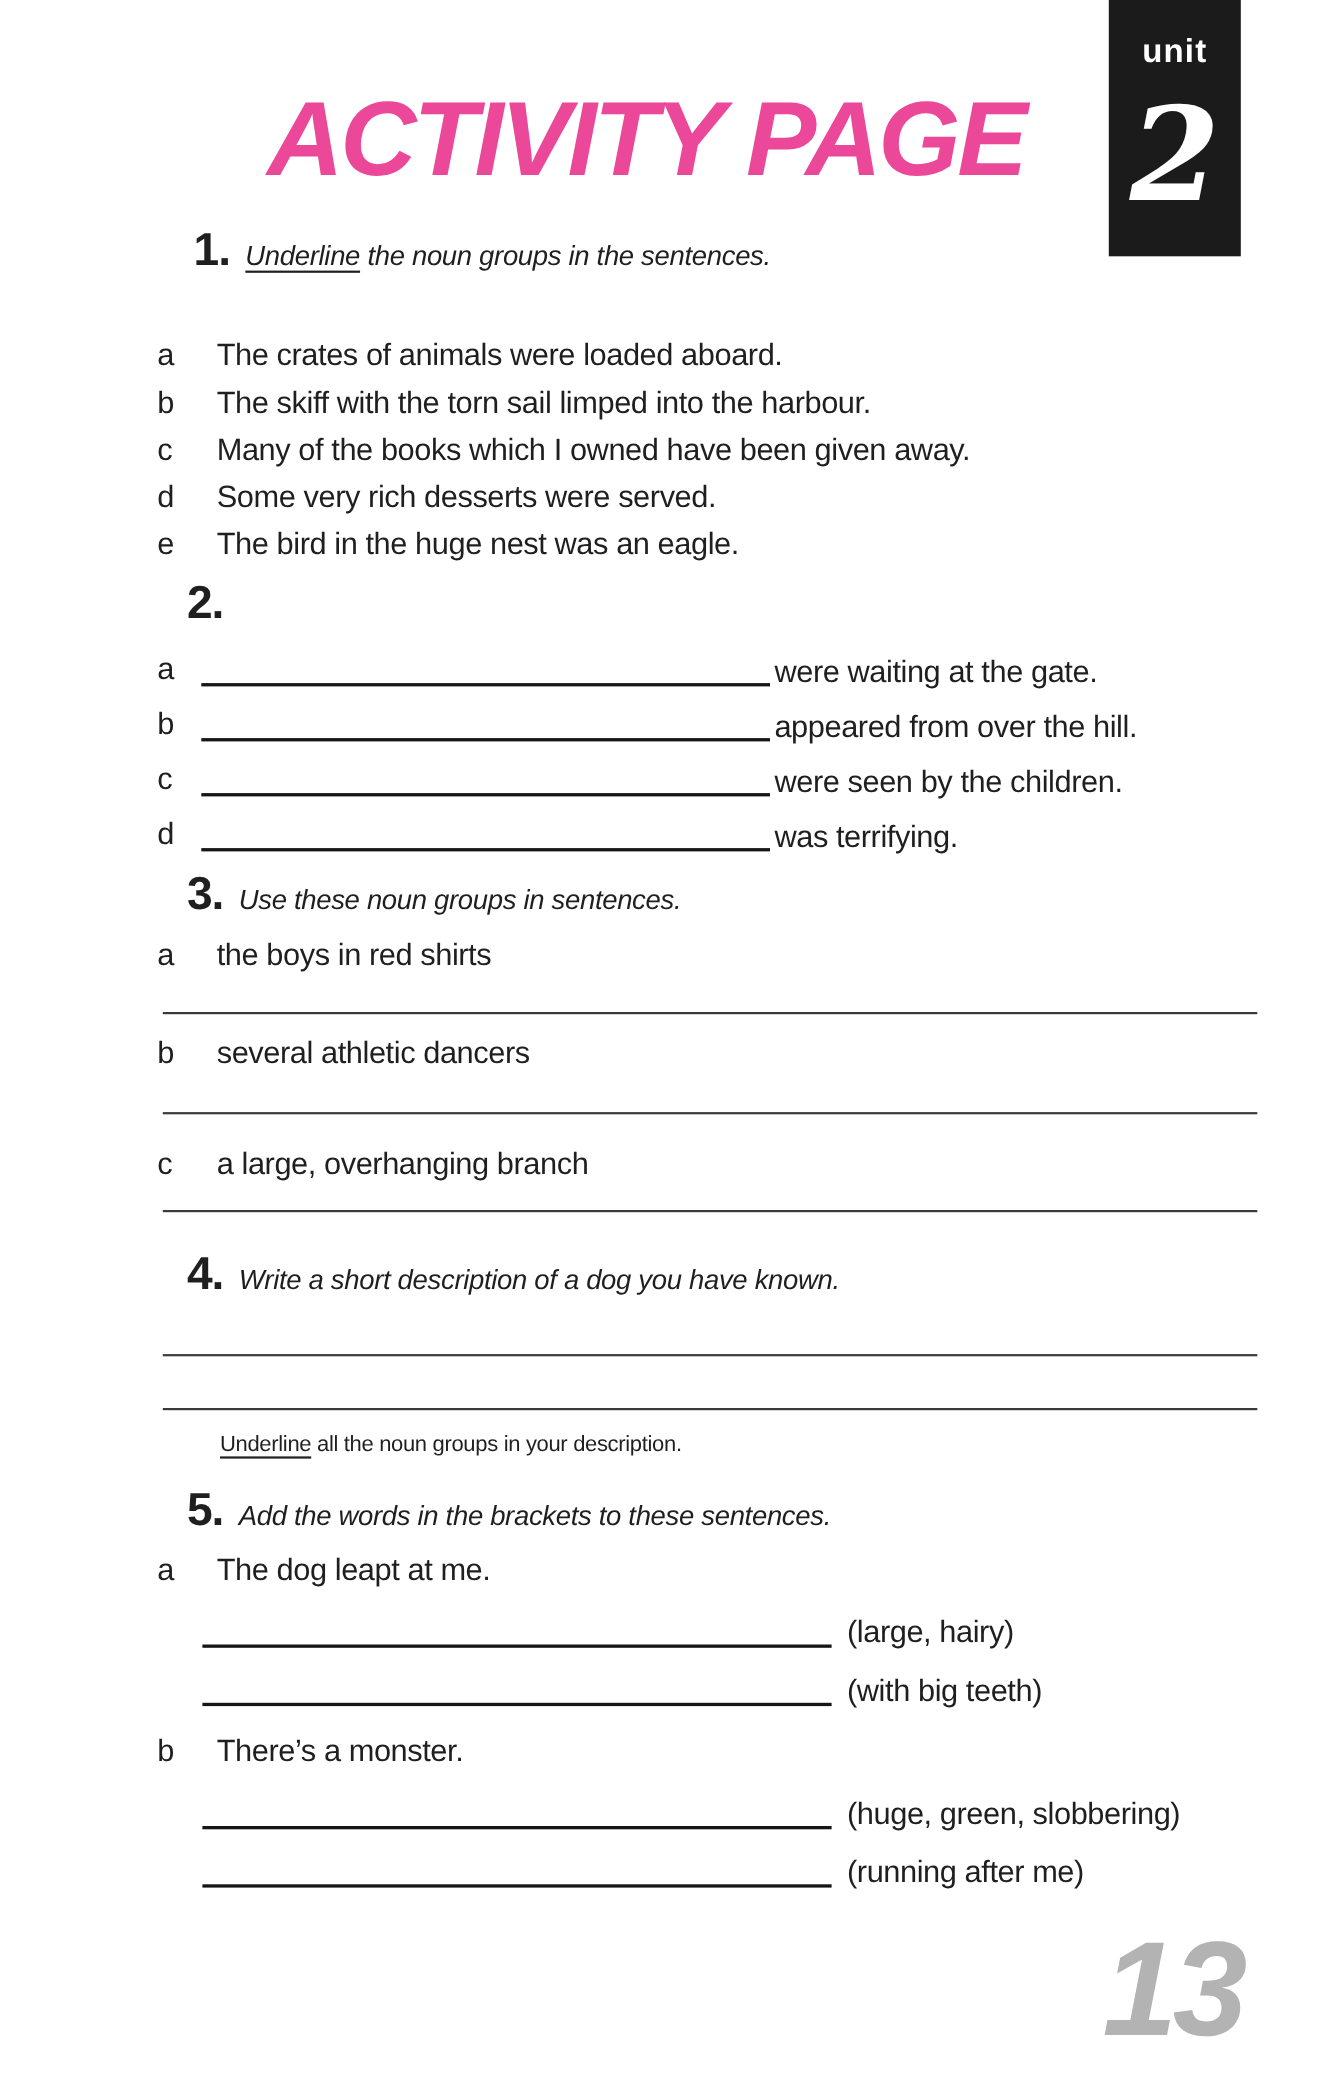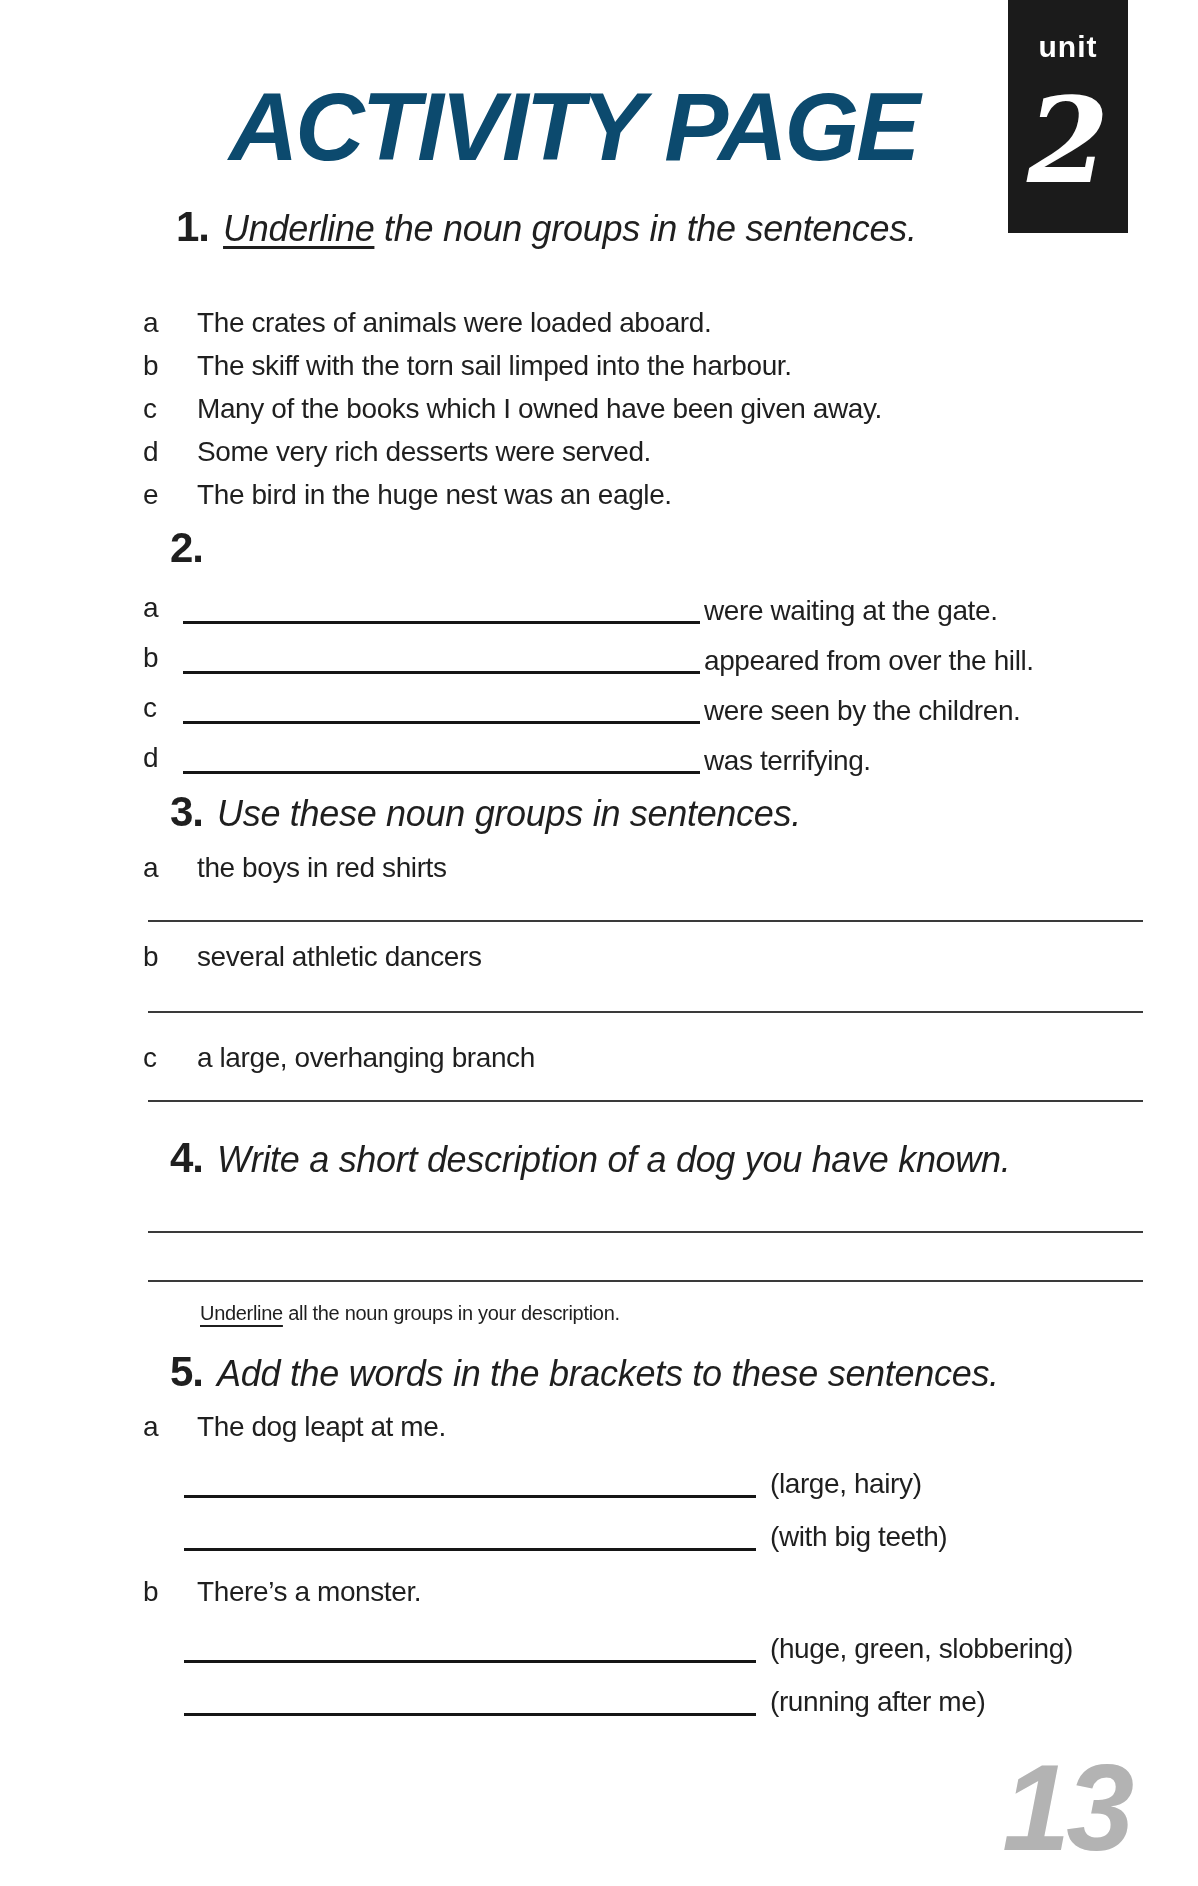--- a/index.html
+++ b/index.html
@@ -6,37 +6,37 @@
   .page{
     position:relative;
     width:1198px;height:1886px;
     background:#ffffff;
     font-family:"Liberation Sans", sans-serif;
     color:#1f1f1f;
     overflow:hidden;
   }
   
   .title{
-    position:absolute;left:229px;top:72px;
+    position:absolute;left:243px;top:72px;
     font-size:96px;font-weight:bold;font-style:italic;
-    letter-spacing:-3px;color:#0c4a6e;white-space:nowrap;
+    letter-spacing:-3px;color:#ec4899;white-space:nowrap;
   }
   .unit-badge{
     position:absolute;left:1008px;top:0;width:120px;height:233px;
     background:#1b1b1b;color:#ffffff;text-align:center;
   }
   .unit-word{margin-top:30px;font-size:30px;font-weight:bold;letter-spacing:1px;}
   .unit-number{
     margin-top:2px;font-size:118px;font-weight:bold;font-style:italic;
     font-family:"DejaVu Serif", serif;line-height:150px;
   }
   
   .heading{position:absolute;display:flex;align-items:baseline;white-space:nowrap;}
   .heading .num{font-size:42px;font-weight:bold;letter-spacing:-1px;margin-right:14px;}
-  .heading .instr{font-size:36px;font-style:italic;letter-spacing:-0.3px;}
+  .heading .instr{font-size:25px;font-style:italic;letter-spacing:-0.3px;}
   .u{text-decoration:underline;text-underline-offset:5px;}
   
   .letter{position:absolute;left:143px;font-size:28px;line-height:34px;}
   .itext{position:absolute;left:197px;font-size:28px;line-height:34px;letter-spacing:-0.4px;white-space:nowrap;text-align:right;}
   .after{position:absolute;left:704px;font-size:28px;line-height:34px;letter-spacing:-0.4px;white-space:nowrap;}
   .bracket{position:absolute;left:770px;font-size:28px;line-height:34px;letter-spacing:-0.4px;white-space:nowrap;}
   
   .blank{position:absolute;left:183px;width:517px;height:0;border-bottom:3px solid #161616;}
   .blank5{position:absolute;left:184px;width:572px;height:0;border-bottom:3px solid #161616;}
   .rule{position:absolute;left:148px;width:995px;height:0;border-bottom:2px solid #3a3a3a;}

